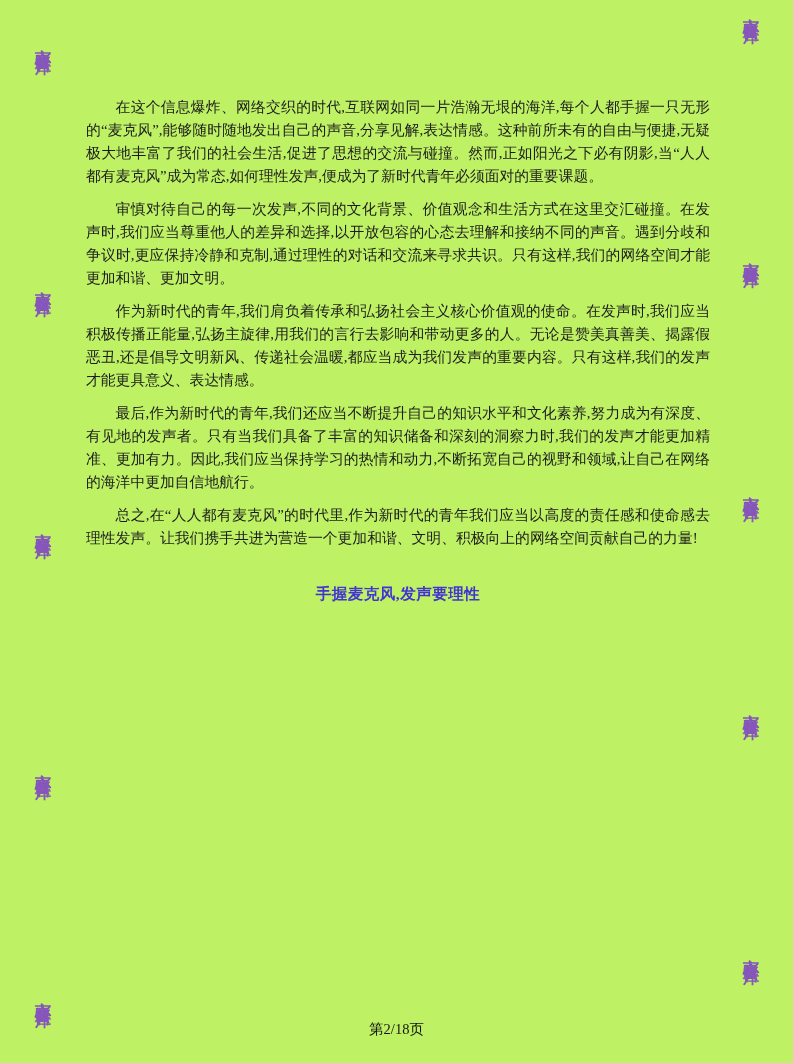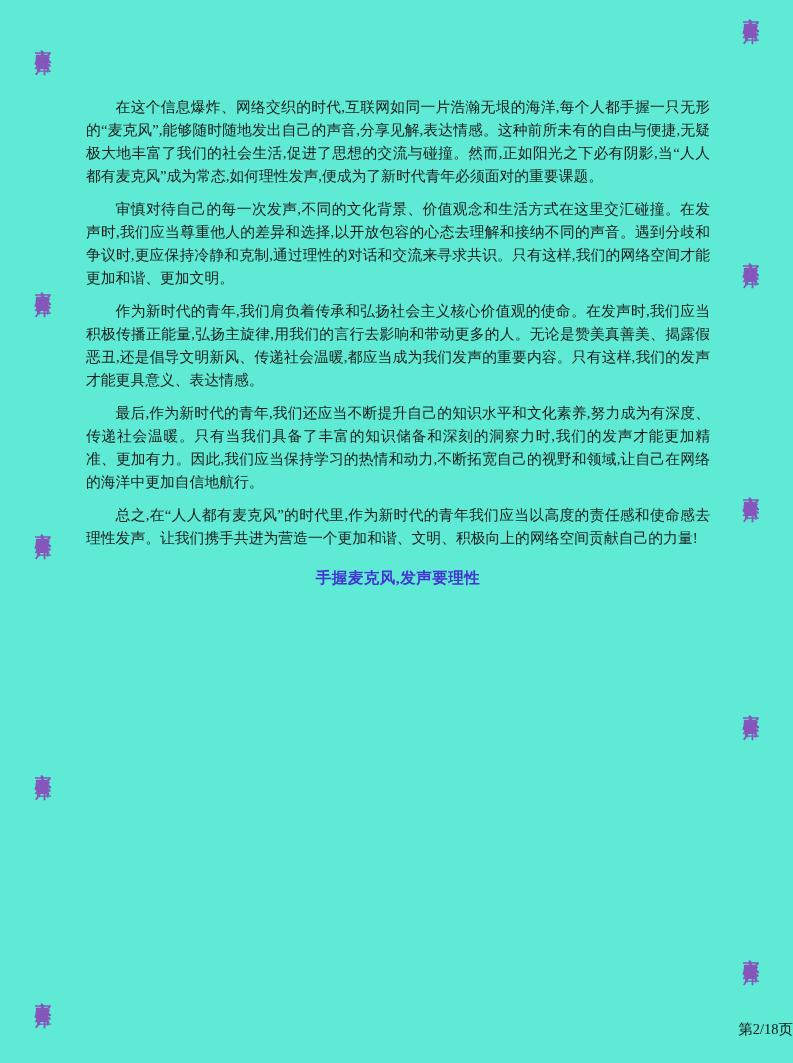--- a/index.html
+++ b/index.html
@@ -3,21 +3,21 @@
 <meta charset="utf-8">
 <style>
   * { margin: 0; padding: 0; box-sizing: border-box; }
   html, body { background: #ffffff; }
   body { display: flex; justify-content: center; }
 
   .page {
     position: relative;
     width: 793px;
     height: 1063px;
-    background: #5eead4;
+    background: #bef264;
     overflow: hidden;
     font-family: "Liberation Serif", "DejaVu Serif", serif;
   }
 
   .watermark {
     position: absolute;
     writing-mode: vertical-rl;
     text-orientation: upright;
     color: #8656bb;
     font-size: 16px;
@@ -42,31 +42,31 @@
   .content p {
     text-indent: 2em;
     margin: 0 0 10px 0;
   }
 
   .essay-title {
     text-align: center;
     color: #4334d2;
     font-size: 15.5px;
     font-weight: bold;
-    margin-top: 16px;
+    margin-top: 32px;
     letter-spacing: 0.5px;
     text-indent: 0;
   }
 
   .pagenum {
     position: absolute;
     left: 0;
     right: 0;
     bottom: 24px;
-    text-align: right;
+    text-align: center;
     font-size: 14.5px;
     color: #141414;
     font-family: "Liberation Serif", "DejaVu Serif", serif;
   }
 </style>
 </head>
 <body>
 
 <div class="page">
 
@@ -79,20 +79,20 @@
   <div class="watermark" style="left:740px; top:4px">言心吖资料库</div>
   <div class="watermark" style="left:740px; top:248px">言心吖资料库</div>
   <div class="watermark" style="left:740px; top:482px">言心吖资料库</div>
   <div class="watermark" style="left:740px; top:700px">言心吖资料库</div>
   <div class="watermark" style="left:740px; top:945px">言心吖资料库</div>
 
   <main class="content">
     <p>在这个信息爆炸、网络交织的时代,互联网如同一片浩瀚无垠的海洋,每个人都手握一只无形的“麦克风”,能够随时随地发出自己的声音,分享见解,表达情感。这种前所未有的自由与便捷,无疑极大地丰富了我们的社会生活,促进了思想的交流与碰撞。然而,正如阳光之下必有阴影,当“人人都有麦克风”成为常态,如何理性发声,便成为了新时代青年必须面对的重要课题。</p>
     <p>审慎对待自己的每一次发声,不同的文化背景、价值观念和生活方式在这里交汇碰撞。在发声时,我们应当尊重他人的差异和选择,以开放包容的心态去理解和接纳不同的声音。遇到分歧和争议时,更应保持冷静和克制,通过理性的对话和交流来寻求共识。只有这样,我们的网络空间才能更加和谐、更加文明。</p>
     <p>作为新时代的青年,我们肩负着传承和弘扬社会主义核心价值观的使命。在发声时,我们应当积极传播正能量,弘扬主旋律,用我们的言行去影响和带动更多的人。无论是赞美真善美、揭露假恶丑,还是倡导文明新风、传递社会温暖,都应当成为我们发声的重要内容。只有这样,我们的发声才能更具意义、表达情感。</p>
-    <p>最后,作为新时代的青年,我们还应当不断提升自己的知识水平和文化素养,努力成为有深度、传递社会温暖。只有当我们具备了丰富的知识储备和深刻的洞察力时,我们的发声才能更加精准、更加有力。因此,我们应当保持学习的热情和动力,不断拓宽自己的视野和领域,让自己在网络的海洋中更加自信地航行。</p>
+    <p>最后,作为新时代的青年,我们还应当不断提升自己的知识水平和文化素养,努力成为有深度、有见地的发声者。只有当我们具备了丰富的知识储备和深刻的洞察力时,我们的发声才能更加精准、更加有力。因此,我们应当保持学习的热情和动力,不断拓宽自己的视野和领域,让自己在网络的海洋中更加自信地航行。</p>
     <p>总之,在“人人都有麦克风”的时代里,作为新时代的青年我们应当以高度的责任感和使命感去理性发声。让我们携手共进为营造一个更加和谐、文明、积极向上的网络空间贡献自己的力量!</p>
     <h2 class="essay-title">手握麦克风,发声要理性</h2>
   </main>
 
   <footer class="pagenum">第2/18页</footer>
 
 </div>
 
 </body></html>

